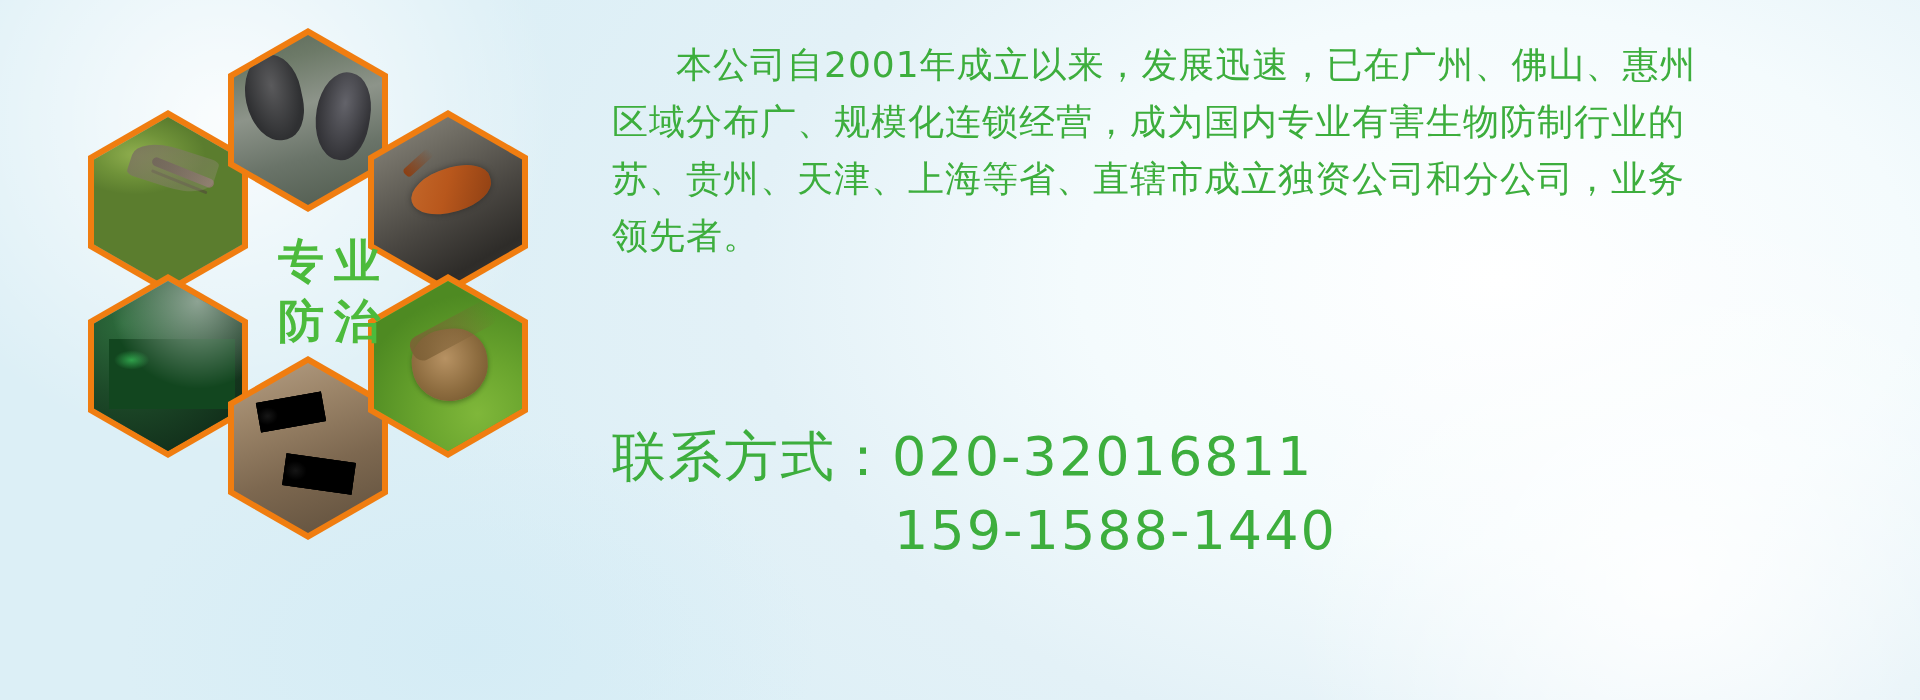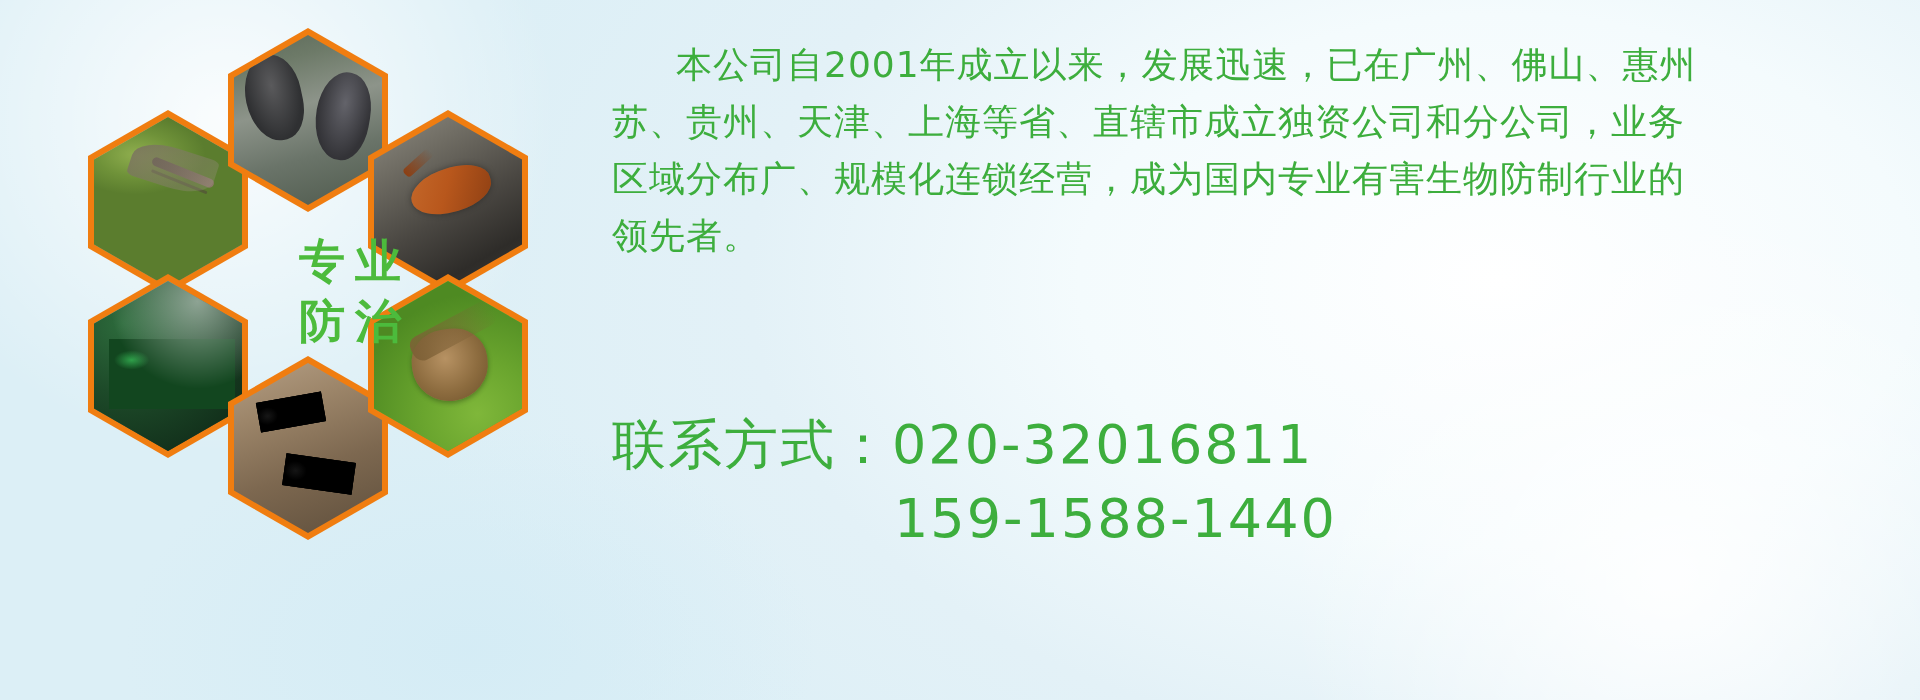--- a/index.html
+++ b/index.html
@@ -139,21 +139,21 @@
     background:
       radial-gradient(ellipse 14px 12px at 16% 50%, #151515, #000 80%),
       radial-gradient(ellipse 10px 9px at 50% 46%, #1b1b1b, #000 80%),
       radial-gradient(ellipse 16px 14px at 86% 54%, #131313, #000 80%);
     transform:rotate(8deg);
   }
 
   
   #hex-label{
     position:absolute;left:180px;top:186px;width:164px;height:190px;
-    display:flex;flex-direction:column;align-items:center;justify-content:center;
+    display:flex;flex-direction:column;justify-content:center;
     gap:14px;z-index:5;
   }
   #hex-label span{
     color:#4cbb3c;
     font-size:46px;font-weight:700;letter-spacing:10px;
     text-indent:10px;line-height:1;
     font-family:"DejaVu Sans","Liberation Sans",sans-serif;
   }
 
   
@@ -165,21 +165,21 @@
     font-size:36px;
     line-height:57px;
     letter-spacing:1px;
     font-family:"DejaVu Sans","Liberation Sans",sans-serif;
     white-space:nowrap;
   }
   #about .ln{display:block;}
   #about .ln.first{text-indent:64px;}
 
   #contact{
-    position:absolute;left:612px;top:408px;width:1290px;
+    position:absolute;left:612px;top:420px;width:1290px;
     color:#3dae3d;
     font-family:"DejaVu Sans","Liberation Sans",sans-serif;
   }
   .phone-row{
     font-size:54px;line-height:74px;letter-spacing:2px;white-space:nowrap;
   }
   .phone-row.second{padding-left:282px;}
 </style>
 </head>
 <body>
@@ -230,22 +230,22 @@
 
     <div id="hex-label">
       <span>专业</span>
       <span>防治</span>
     </div>
   </div>
 
   <div id="copy">
     <div id="about">
       <span class="ln first">本公司自2001年成立以来，发展迅速，已在广州、佛山、惠州</span>
+      <span class="ln">区域分布广、规模化连锁经营，成为国内专业有害生物防制行业的</span>
       <span class="ln">苏、贵州、天津、上海等省、直辖市成立独资公司和分公司，业务</span>
-      <span class="ln">区域分布广、规模化连锁经营，成为国内专业有害生物防制行业的</span>
       <span class="ln">领先者。</span>
     </div>
   </div>
 
   <div id="contact">
     <div class="phone-row">联系方式：020-32016811</div>
     <div class="phone-row second">159-1588-1440</div>
   </div>
 
 </div>

